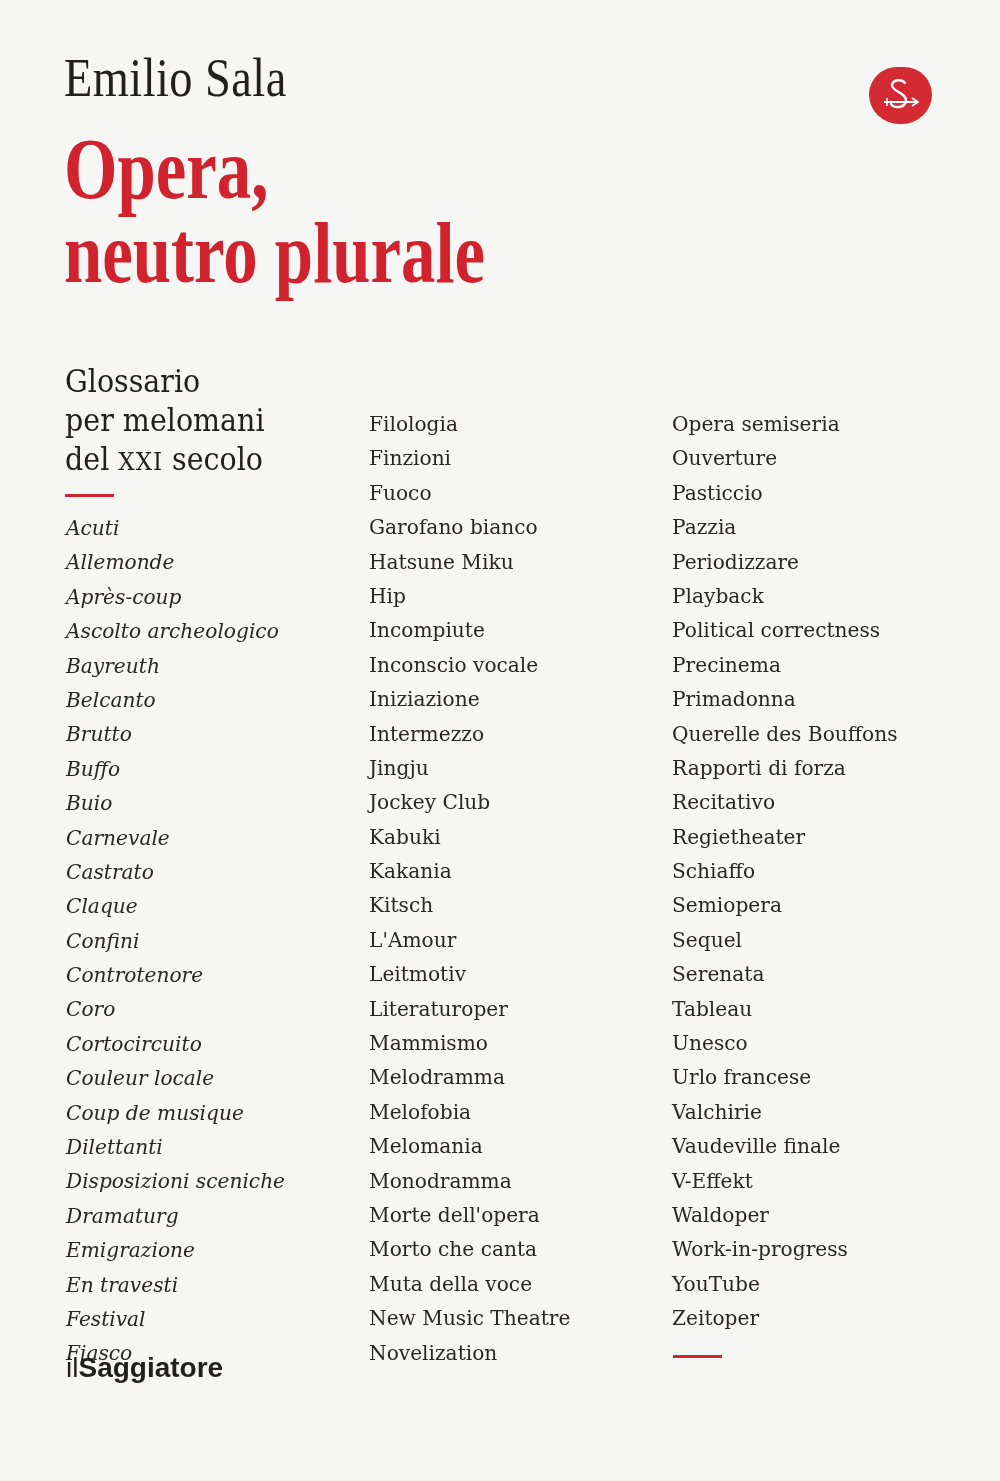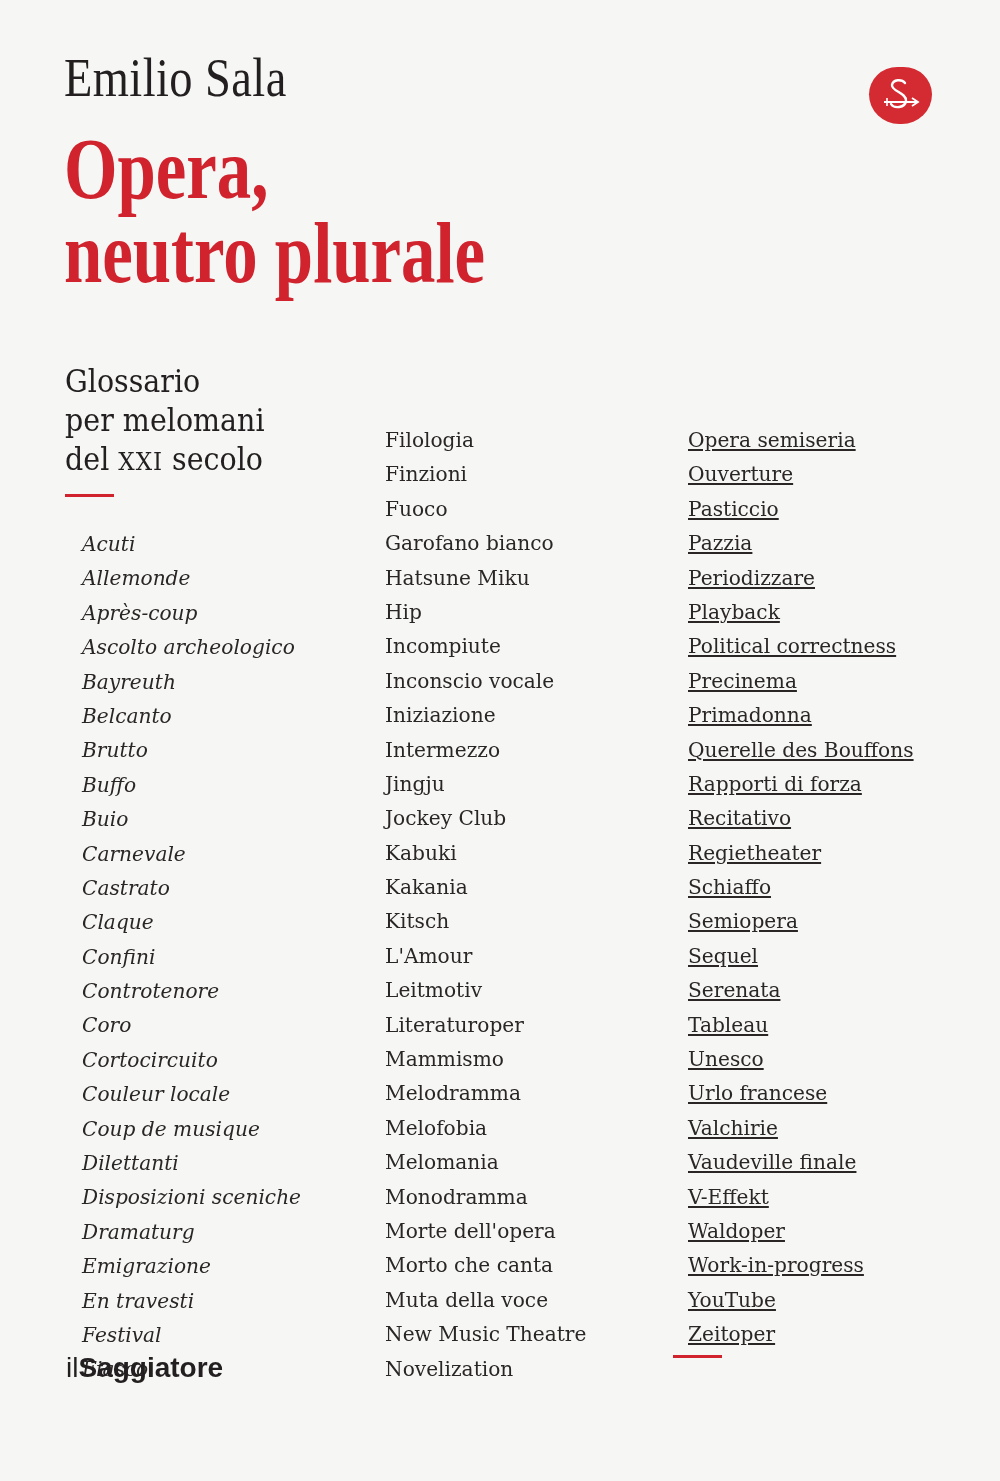--- a/index.html
+++ b/index.html
@@ -73,21 +73,21 @@
       letter-spacing: 1px;
     }
     .red-rule {
       position: absolute;
       height: 3px;
       width: 49px;
       background: #d0232e;
     }
     .col {
       position: absolute;
-      margin: 16px;
+      margin: 0;
       padding: 0;
       list-style: none;
     }
     .col li {
       font-family: "DejaVu Serif", serif;
       font-size: 21px;
       height: 34.4px;
       line-height: 34.4px;
       color: #2a2626;
       white-space: nowrap;
@@ -184,21 +184,21 @@
   <li>Melofobia</li>
   <li>Melomania</li>
   <li>Monodramma</li>
   <li>Morte dell'opera</li>
   <li>Morto che canta</li>
   <li>Muta della voce</li>
   <li>New Music Theatre</li>
   <li>Novelization</li>
 </ul>
 
-<ul class="col" style="left:672px; top:407px;text-decoration:underline;">
+<ul class="col" style="left:672px; top:407px;">
   <li>Opera semiseria</li>
   <li>Ouverture</li>
   <li>Pasticcio</li>
   <li>Pazzia</li>
   <li>Periodizzare</li>
   <li>Playback</li>
   <li>Political correctness</li>
   <li>Precinema</li>
   <li>Primadonna</li>
   <li>Querelle des Bouffons</li>

